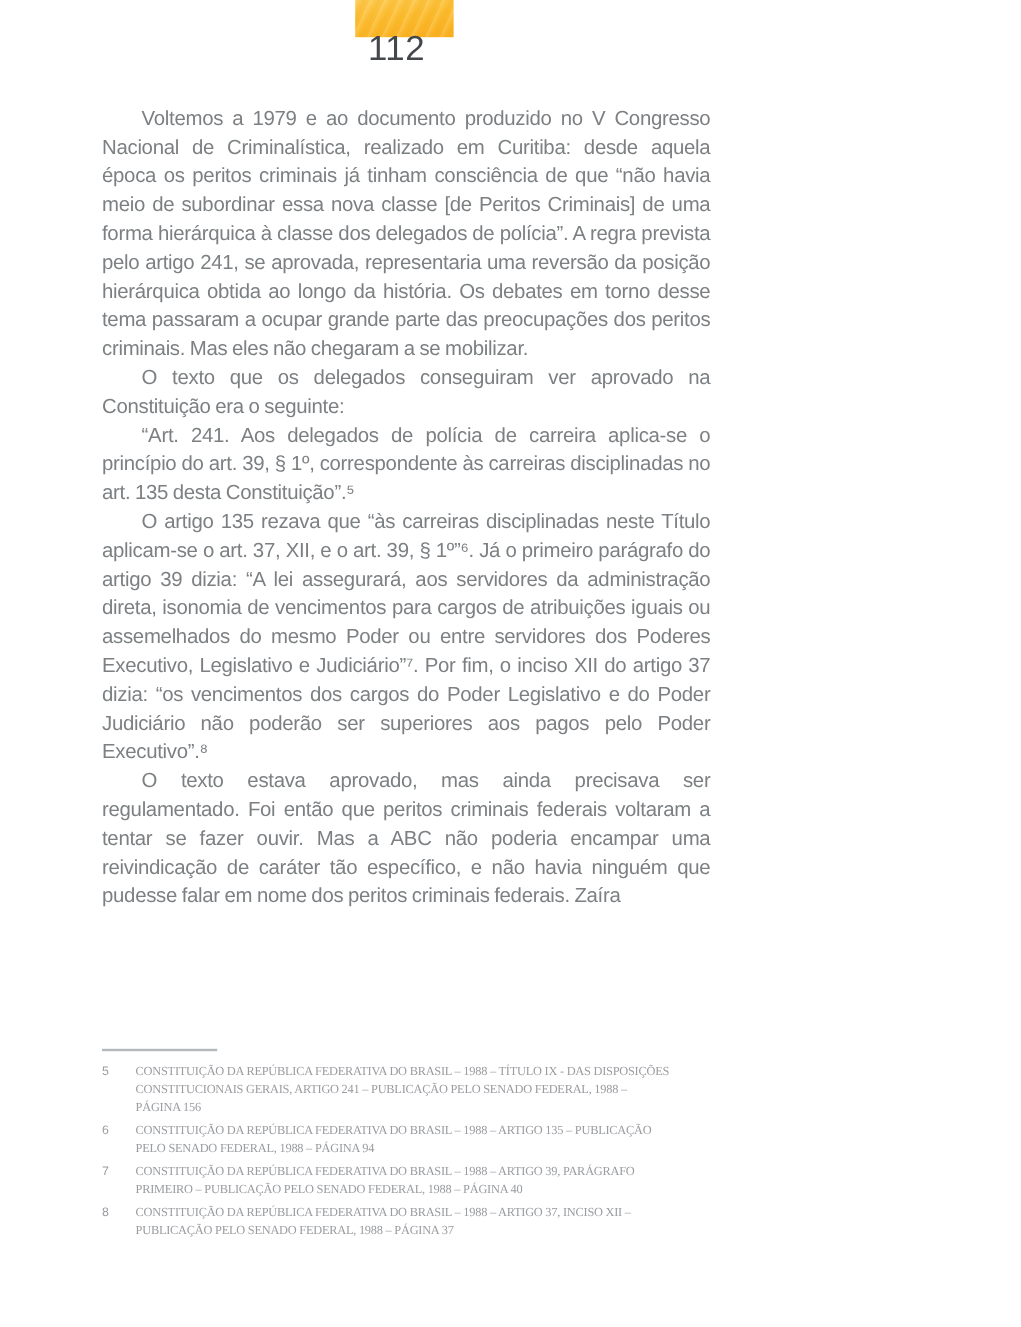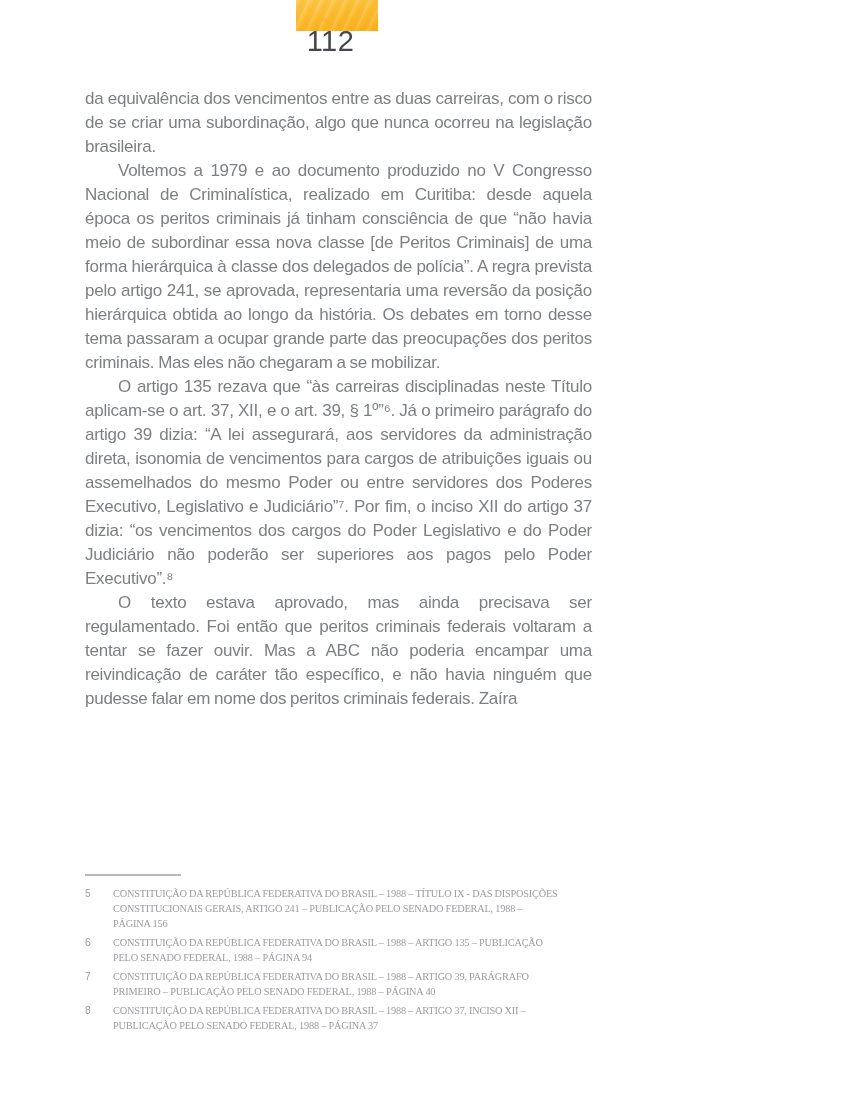--- a/index.html
+++ b/index.html
@@ -84,22 +84,23 @@
 
 <div class="page">
 
   <div class="tab">
     <div class="texture"></div>
   </div>
 
   <div class="page-num">112</div>
 
   <div class="body-text">
-    <p class="first">da equivalência dos vencimentos entre as duas carreiras, com o risco de se criar uma subordinação, algo que nunca ocorreu na legislação brasileira.</p>
     <p>Voltemos a 1979 e ao documento produzido no V Congresso Nacional de Criminalística, realizado em Curitiba: desde aquela época os peritos criminais já tinham consciência de que “não havia meio de subordinar essa nova classe [de Peritos Criminais] de uma forma hierárquica à classe dos delegados de polícia”. A regra prevista pelo artigo 241, se aprovada, representaria uma reversão da posição hierárquica obtida ao longo da história. Os debates em torno desse tema passaram a ocupar grande parte das preocupações dos peritos criminais. Mas eles não chegaram a se mobilizar.</p>
+    <p>O texto que os delegados conseguiram ver aprovado na Constituição era o seguinte:</p>
+    <p>“Art. 241. Aos delegados de polícia de carreira aplica-se o princípio do art. 39, § 1º, correspondente às carreiras disciplinadas no art. 135 desta Constituição”.⁵</p>
     <p>O artigo 135 rezava que “às carreiras disciplinadas neste Título aplicam-se o art. 37, XII, e o art. 39, § 1º”⁶. Já o primeiro parágrafo do artigo 39 dizia: “A lei assegurará, aos servidores da administração direta, isonomia de vencimentos para cargos de atribuições iguais ou assemelhados do mesmo Poder ou entre servidores dos Poderes Executivo, Legislativo e Judiciário”⁷. Por fim, o inciso XII do artigo 37 dizia: “os vencimentos dos cargos do Poder Legislativo e do Poder Judiciário não poderão ser superiores aos pagos pelo Poder Executivo”.⁸</p>
     <p>O texto estava aprovado, mas ainda precisava ser regulamentado. Foi então que peritos criminais federais voltaram a tentar se fazer ouvir. Mas a ABC não poderia encampar uma reivindicação de caráter tão específico, e não havia ninguém que pudesse falar em nome dos peritos criminais federais. Zaíra</p>
   </div>
 
   <div class="footnotes">
     <div class="fn-rule"></div>
 
     <div class="fn-row">
       <span class="fn-num">5</span>
       <span class="fn-text">CONSTITUIÇÃO DA REPÚBLICA FEDERATIVA DO BRASIL – 1988 – TÍTULO IX - DAS DISPOSIÇÕES CONSTITUCIONAIS GERAIS, ARTIGO 241 – PUBLICAÇÃO PELO SENADO FEDERAL, 1988 – PÁGINA 156</span>

